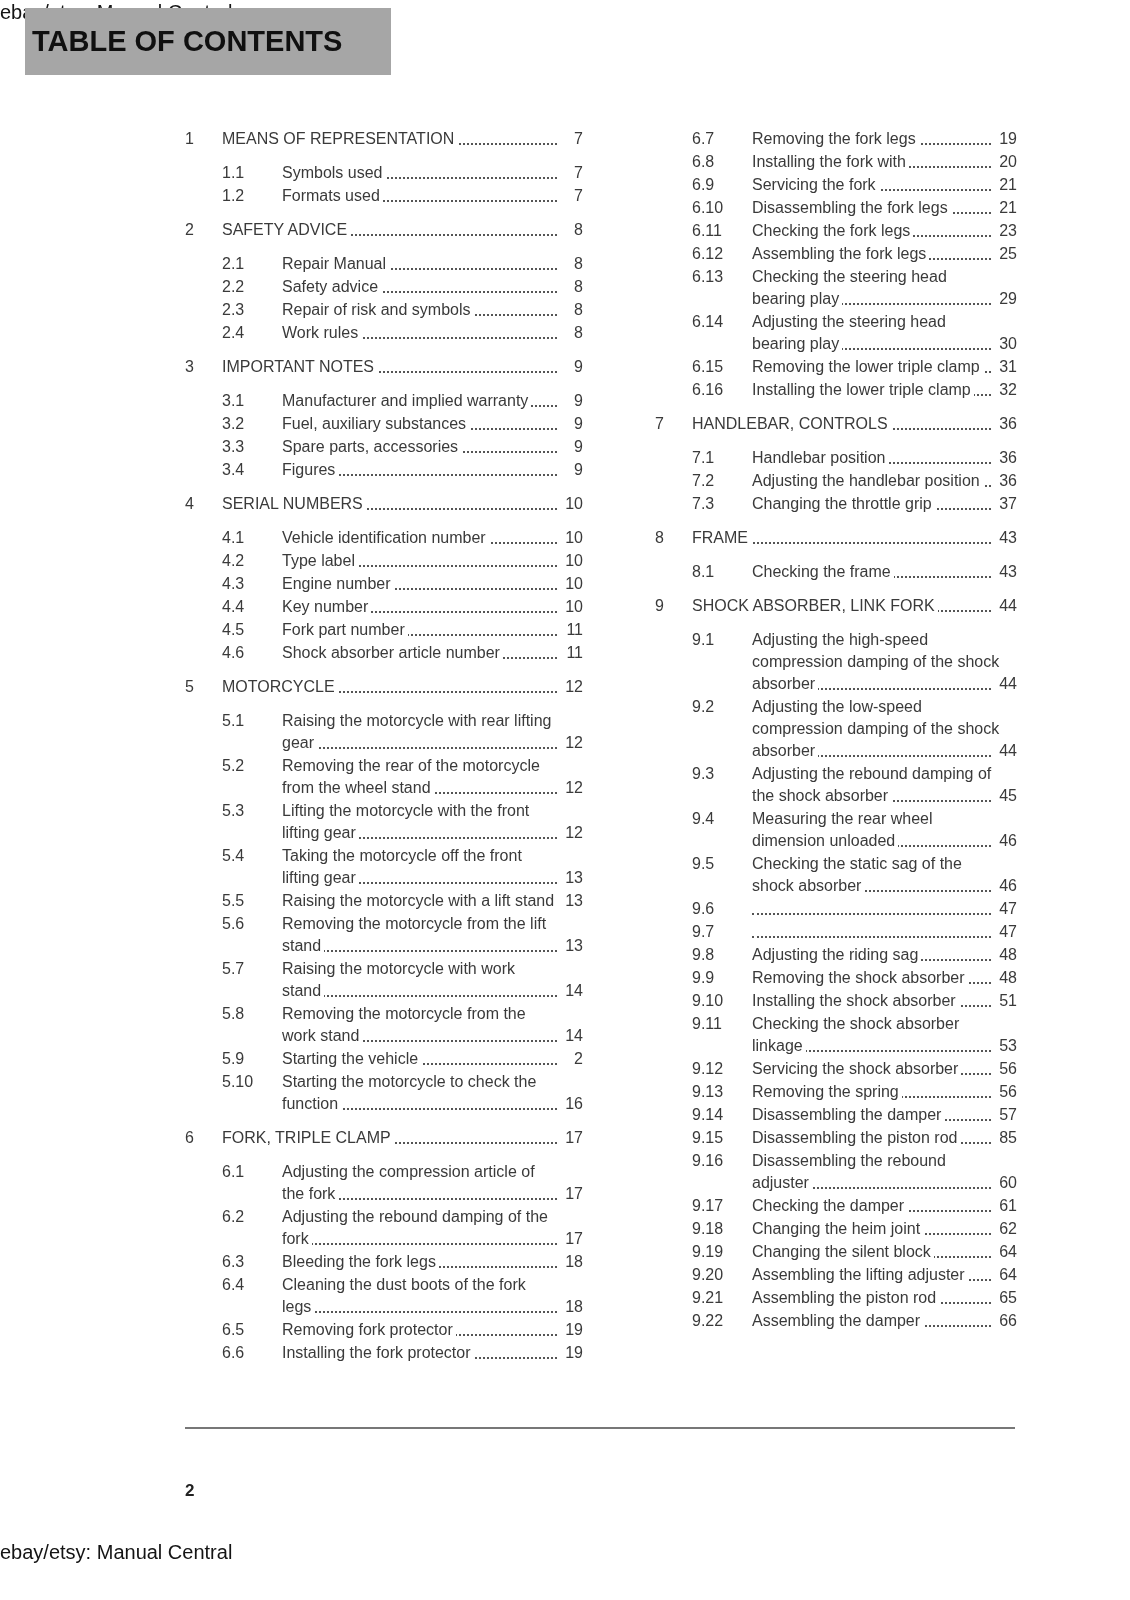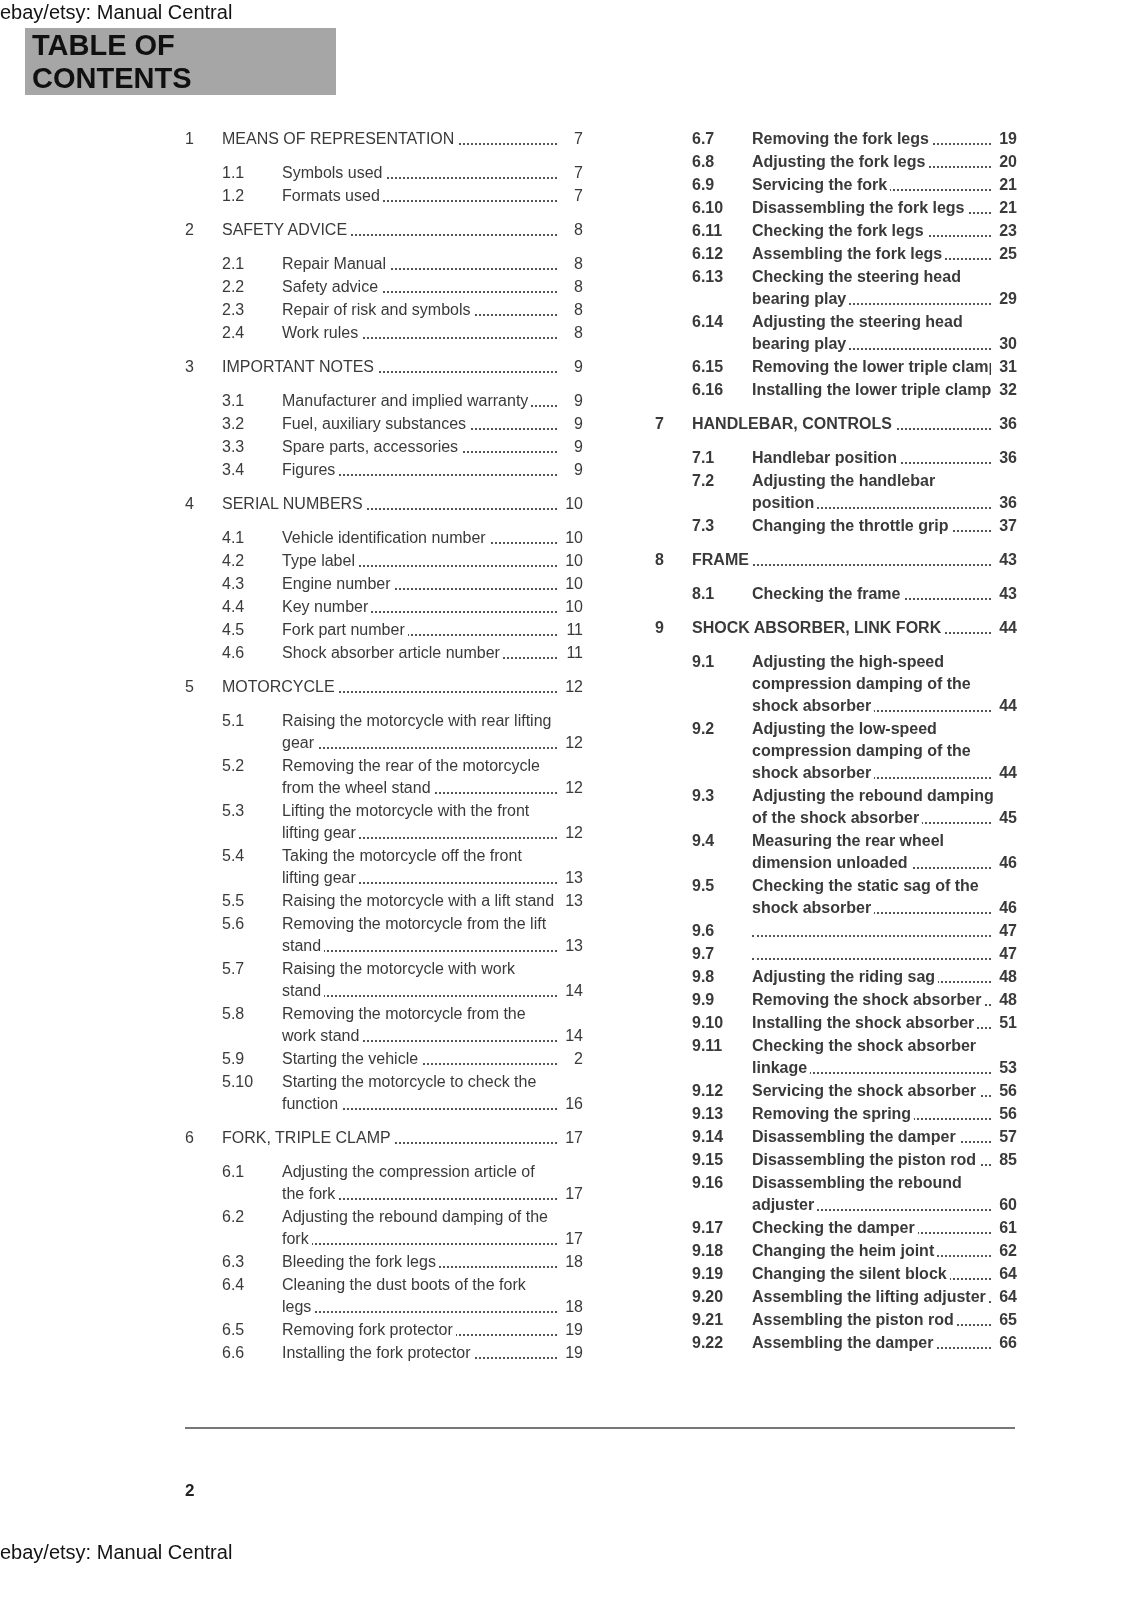--- a/index.html
+++ b/index.html
@@ -20,43 +20,42 @@
     text-align: left;
     font-size: 20px;
     color: #141414;
   }
   .watermark.top { top: 1px; }
   .watermark.bottom { top: 1541px; }
   .header-box {
     position: absolute;
     left: 25px;
     top: 8px;
-    width: 311px;
+    width: 366px;
     height: 67px;
     background: #a6a6a6;
     display: flex;
     align-items: center;
-    margin-top: 20px;
   }
   .header-title {
     font-size: 29px;
     font-weight: 700;
     color: #101010;
     padding-left: 7px;
   }
   .toc {
     position: absolute;
     left: 185px;
     top: 128px;
     width: 832px;
     display: flex;
   }
   .toc-col { font-size: 16px; line-height: 22px; }
   .col-1 { width: 398px; margin-right: 72px; }
-  .col-2 { width: 362px; font-weight: bold; }
+  .col-2 { width: 362px; }
   .entry { display: flex; margin-bottom: 1px; }
   .entry.chapter { margin-top: 12px; margin-bottom: 12px; }
   .toc-col .entry:first-child { margin-top: 0; }
   .chapter .num { flex: 0 0 37px; }
   .section { padding-left: 37px; }
   .section .num { flex: 0 0 60px; }
   .body { flex: 1 1 auto; position: relative; min-width: 0; }
   .col-1 .body { padding-right: 22px; }
   .col-2 .body { padding-right: 15px; }
   .leader {
@@ -254,21 +253,21 @@
           <span class="body"><span class="leader"></span><span class="t">Installing the fork protector</span><span class="pg">19</span></span>
         </div>
       </div>
       <div class="toc-col col-2">
         <div class="entry section">
           <span class="num">6.7</span>
           <span class="body"><span class="leader"></span><span class="t">Removing the fork legs</span><span class="pg">19</span></span>
         </div>
         <div class="entry section">
           <span class="num">6.8</span>
-          <span class="body"><span class="leader"></span><span class="t">Adjusting the fork legs</span><span class="pg">20</span></span>
+          <span class="body"><span class="leader"></span><span class="t">Installing the fork with</span><span class="pg">20</span></span>
         </div>
         <div class="entry section">
           <span class="num">6.9</span>
           <span class="body"><span class="leader"></span><span class="t">Servicing the fork</span><span class="pg">21</span></span>
         </div>
         <div class="entry section">
           <span class="num">6.10</span>
           <span class="body"><span class="leader"></span><span class="t">Disassembling the fork legs</span><span class="pg">21</span></span>
         </div>
         <div class="entry section">

